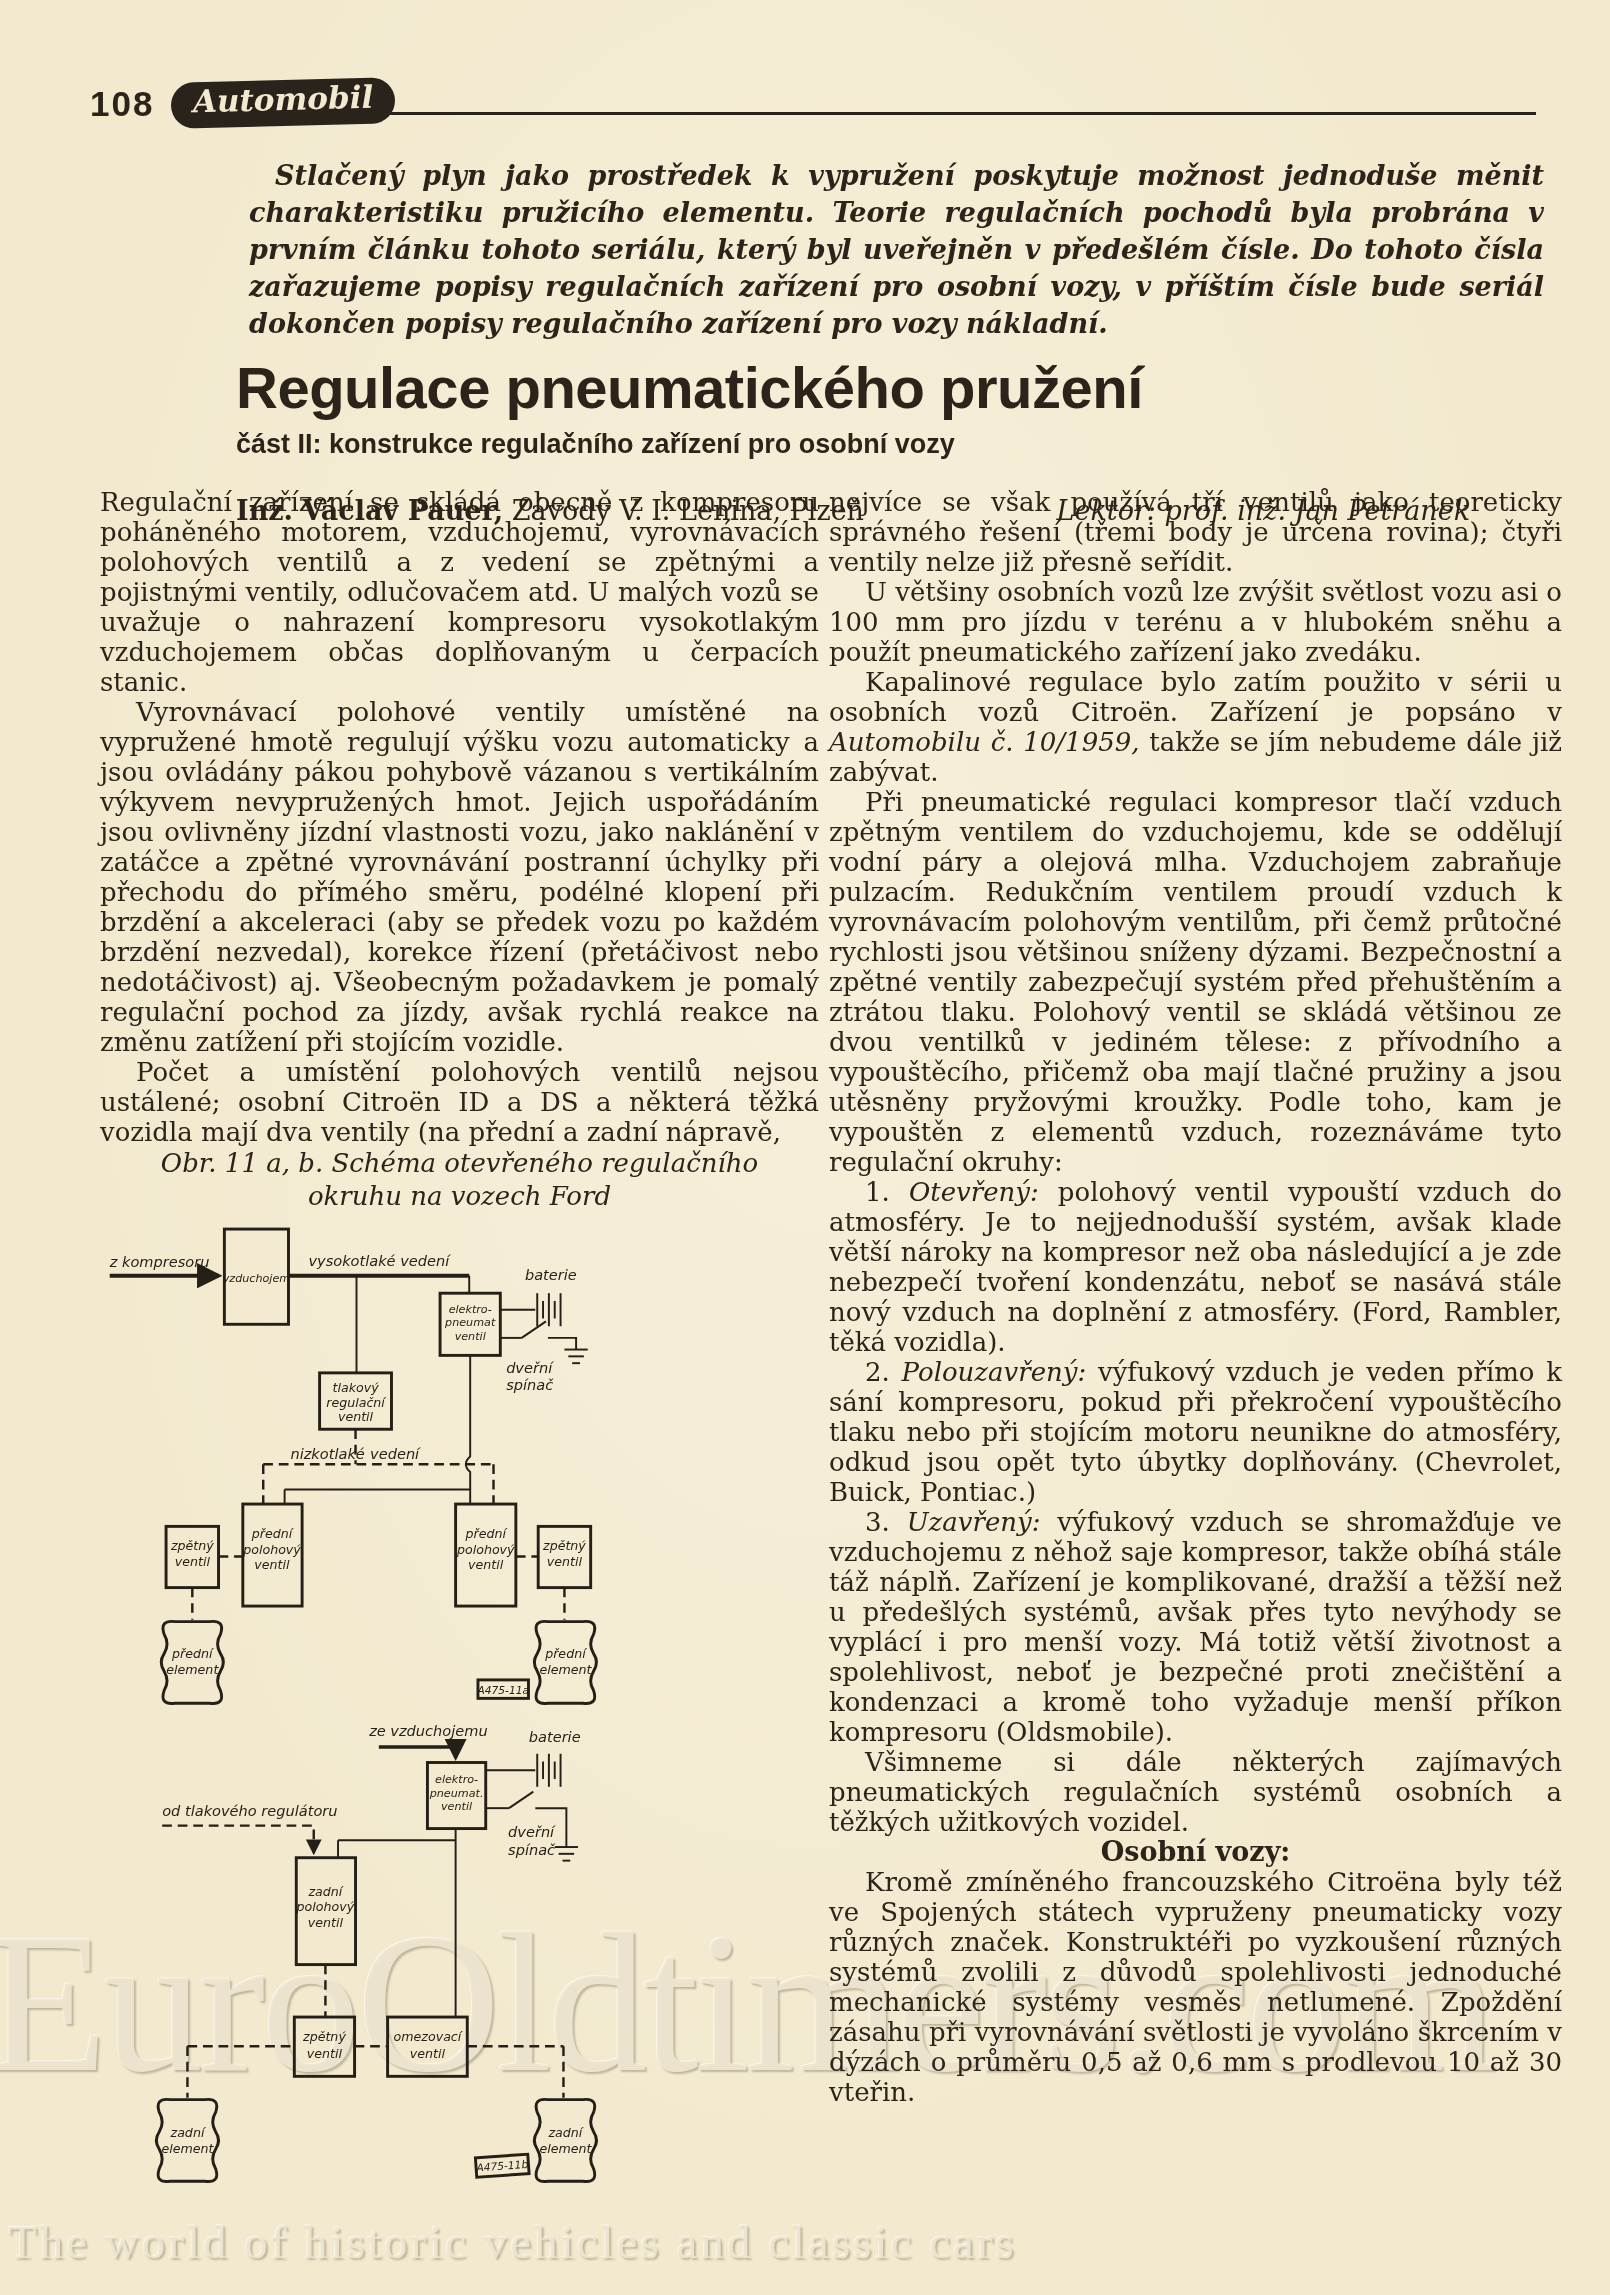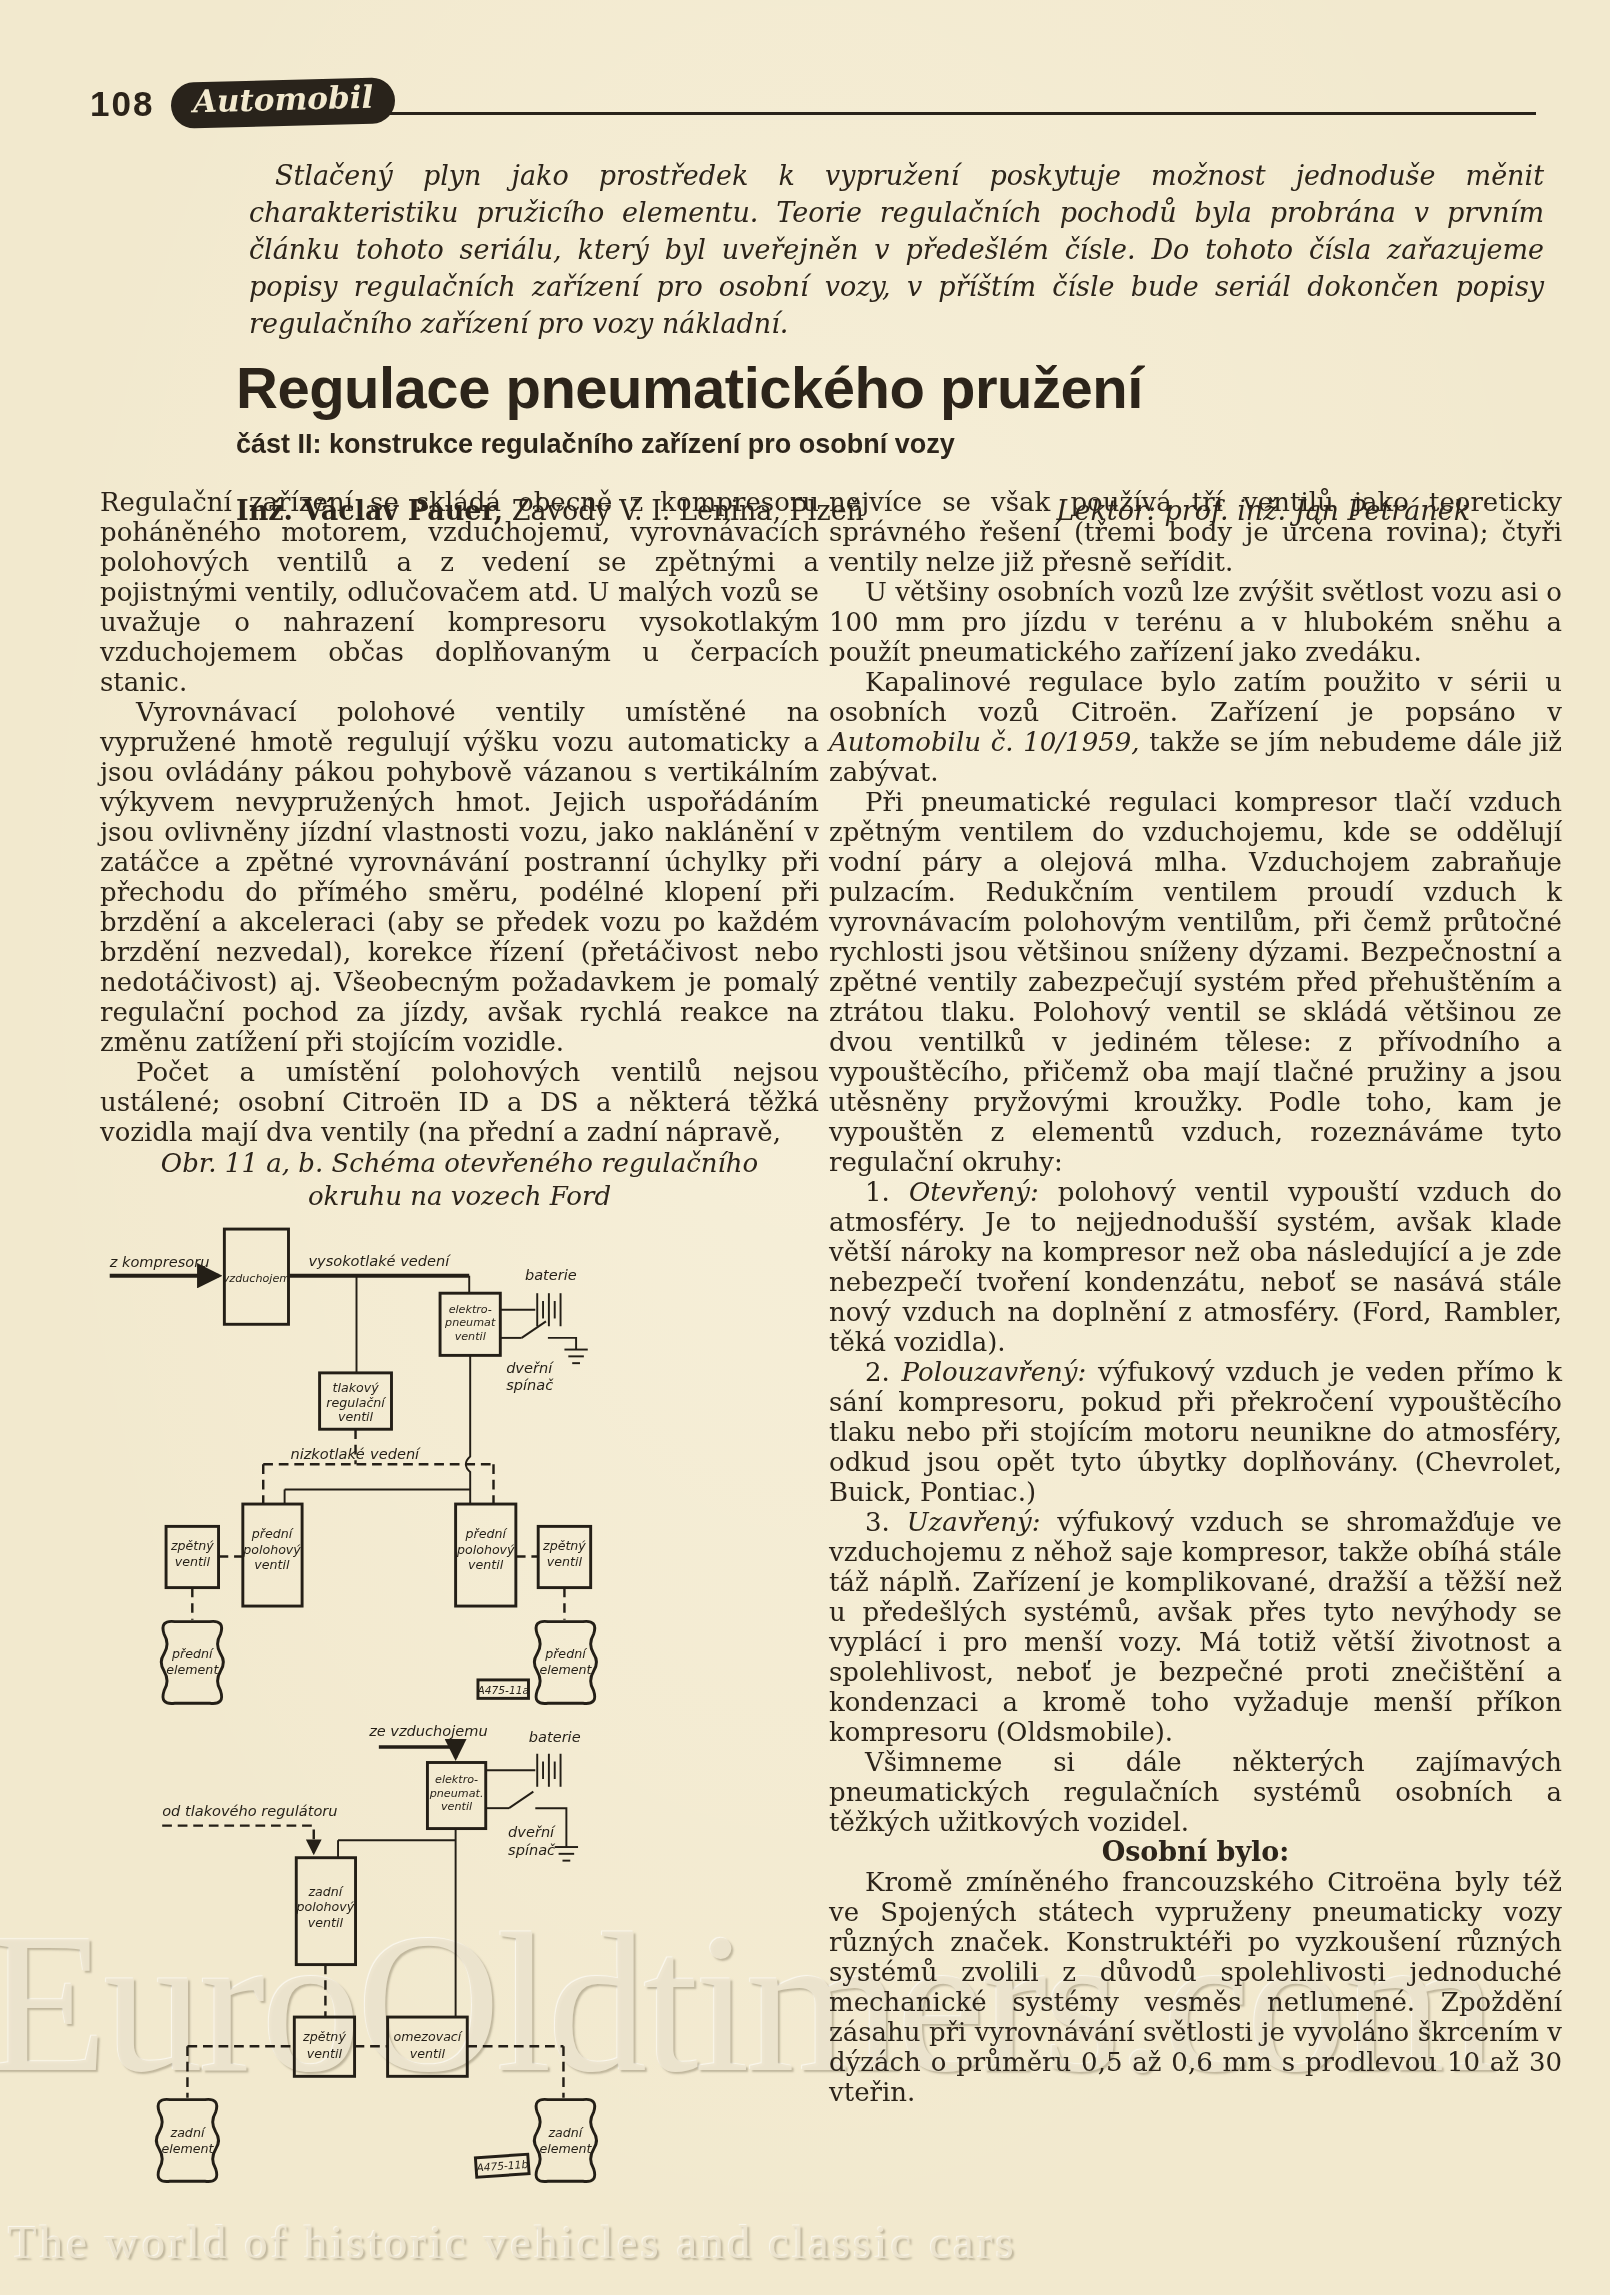--- a/index.html
+++ b/index.html
@@ -11,21 +11,21 @@
   }
   
   .pageno{position:absolute;left:90px;top:84px;font-family:"Liberation Sans",sans-serif;
     font-weight:bold;font-size:35px;letter-spacing:2px;}
   .logo{position:absolute;left:171px;top:80px;background:#29231b;color:#f2e9ce;
     border-radius:26px;padding:1px 22px 9px;font-style:italic;font-weight:bold;
     font-size:31px;transform:rotate(-1.5deg);}
   .headrule{position:absolute;left:322px;top:112px;width:1214px;border-top:3px solid #29231b;}
   
   .intro{position:absolute;left:249px;top:157px;width:1295px;font-style:italic;
-    font-size:27px;line-height:37px;text-align:justify;text-indent:26px;}
+    font-size:27px;line-height:37px;text-align:justify;text-indent:26px;font-weight:bold;}
   
   .titleblock{position:absolute;left:236px;top:354px;}
   .title{font-family:"Liberation Sans",sans-serif;font-weight:700;font-size:58px;
     letter-spacing:-0.5px;margin:0;}
   .subtitle{font-family:"Liberation Sans",sans-serif;font-weight:700;font-size:27px;margin:8px 0 0;}
   .byline{position:absolute;left:236px;top:495px;width:1234px;display:flex;
     justify-content:space-between;font-size:27px;}
   .byline .bold{font-weight:bold;}
   .byline .lektor{font-style:italic;}
   
@@ -256,18 +256,18 @@
 
   <div class="col col-right">
     <p>nejvíce se však používá tří ventilů jako teoreticky správného řešení (třemi body je určena rovina); čtyři ventily nelze již přesně seřídit.</p>
     <p class="ind">U většiny osobních vozů lze zvýšit světlost vozu asi o 100 mm pro jízdu v terénu a v hlubokém sněhu a použít pneumatického zařízení jako zvedáku.</p>
     <p class="ind"><span>Kapalinové regulace bylo zatím použito v sérii u osobních vozů Citroën. Zařízení je popsáno v </span><i>Automobilu č. 10/1959,</i><span> takže se jím nebudeme dále již zabývat.</span></p>
     <p class="ind">Při pneumatické regulaci kompresor tlačí vzduch zpětným ventilem do vzduchojemu, kde se oddělují vodní páry a olejová mlha. Vzduchojem zabraňuje pulzacím. Redukčním ventilem proudí vzduch k vyrovnávacím polohovým ventilům, při čemž průtočné rychlosti jsou většinou sníženy dýzami. Bezpečnostní a zpětné ventily zabezpečují systém před přehuštěním a ztrátou tlaku. Polohový ventil se skládá většinou ze dvou ventilků v jediném tělese: z přívodního a vypouštěcího, přičemž oba mají tlačné pružiny a jsou utěsněny pryžovými kroužky. Podle toho, kam je vypouštěn z elementů vzduch, rozeznáváme tyto regulační okruhy:</p>
     <p class="ind"><span>1. </span><i>Otevřený:</i><span> polohový ventil vypouští vzduch do atmosféry. Je to nejjednodušší systém, avšak klade větší nároky na kompresor než oba následující a je zde nebezpečí tvoření kondenzátu, neboť se nasává stále nový vzduch na doplnění z atmosféry. (Ford, Rambler, těká vozidla).</span></p>
     <p class="ind"><span>2. </span><i>Polouzavřený:</i><span> výfukový vzduch je veden přímo k sání kompresoru, pokud při překročení vypouštěcího tlaku nebo při stojícím motoru neunikne do atmosféry, odkud jsou opět tyto úbytky doplňovány. (Chevrolet, Buick, Pontiac.)</span></p>
     <p class="ind"><span>3. </span><i>Uzavřený:</i><span> výfukový vzduch se shromažďuje ve vzduchojemu z něhož saje kompresor, takže obíhá stále táž náplň. Zařízení je komplikované, dražší a těžší než u předešlých systémů, avšak přes tyto nevýhody se vyplácí i pro menší vozy. Má totiž větší životnost a spolehlivost, neboť je bezpečné proti znečištění a kondenzaci a kromě toho vyžaduje menší příkon kompresoru (Oldsmobile).</span></p>
     <p class="ind">Všimneme si dále některých zajímavých pneumatických regulačních systémů osobních a těžkých užitkových vozidel.</p>
-    <p class="subhead">Osobní bylo:</p>
+    <p class="subhead">Osobní vozy:</p>
     <p class="ind">Kromě zmíněného francouzského Citroëna byly též ve Spojených státech vypruženy pneumaticky vozy různých značek. Konstruktéři po vyzkoušení různých systémů zvolili z důvodů spolehlivosti jednoduché mechanické systémy vesměs netlumené. Zpoždění zásahu při vyrovnávání světlosti je vyvoláno škrcením v dýzách o průměru 0,5 až 0,6 mm s prodlevou 10 až 30 vteřin.</p>
   </div>
 
 </div>
 
 
 </body></html>

